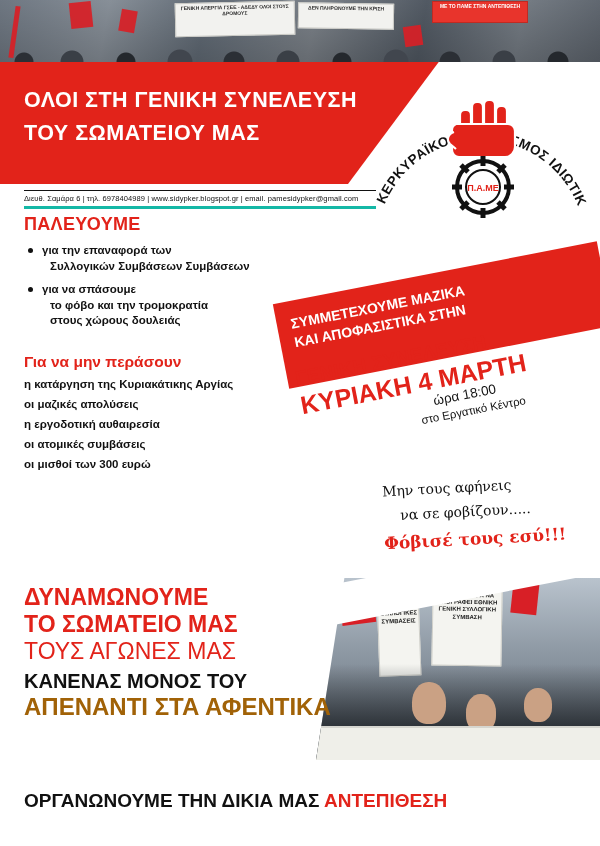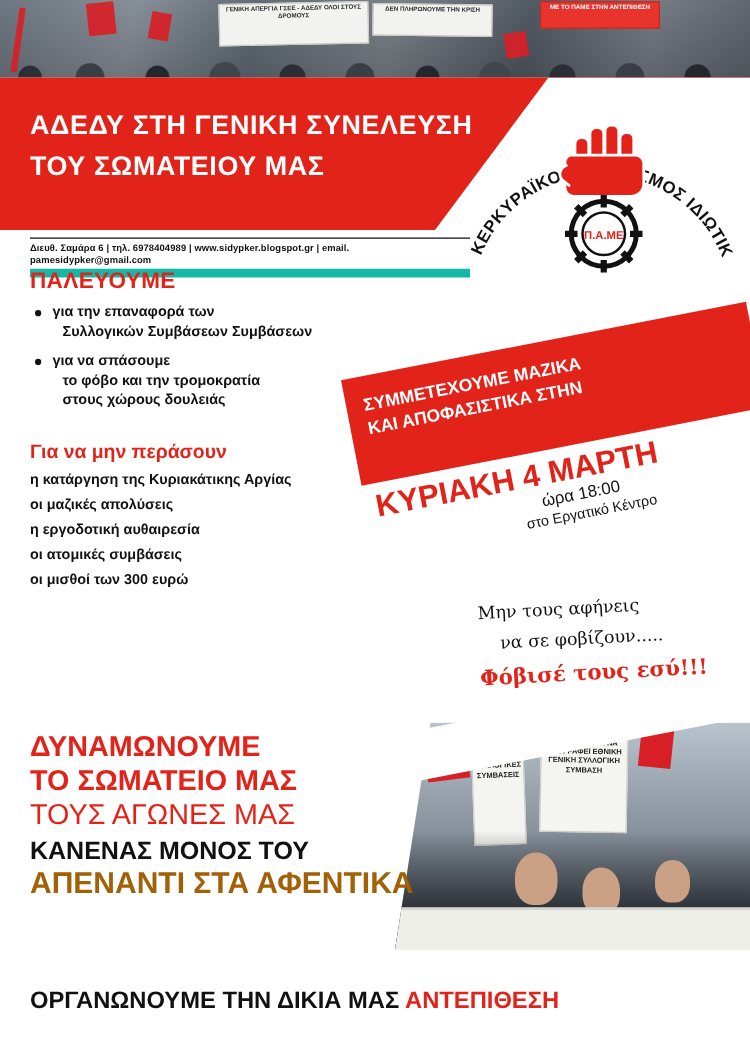--- a/index.html
+++ b/index.html
@@ -68,23 +68,23 @@
   .red-header .h-line2 { padding-top: 8px; }
   .white-wedge {
     position: absolute; top: 62px; right: 0; width: 252px; height: 122px;
     background: #ffffff;
     clip-path: polygon(36% 0, 100% 0, 100% 100%, 0% 100%);
   }
 
   
   .contact-strip {
     position: absolute; top: 190px; left: 24px; width: 352px;
-    border-top: 1px solid #111; border-bottom: 7px solid #14b8a6;
+    border-top: 1px solid #111; border-bottom: 3px solid #14b8a6;
     padding: 3px 0 3px 0;
-    font-size: 7.5px; color: #111; letter-spacing: .1px; font-weight: bold;
+    font-size: 7.5px; color: #111; letter-spacing: .1px;
   }
 
   
   .logo-wrap {
     position: absolute; left: 366px; top: 62px; width: 230px; height: 160px;
   }
   .arc-text {
     position: absolute; left: 0; top: 0; width: 230px; height: 160px;
   }
   .arc-text svg { width: 230px; height: 160px; display: block; }
@@ -233,21 +233,21 @@
     <div class="flag-red f2"></div>
     <div class="flag-red f3"></div>
     <div class="banner-sm b1">ΓΕΝΙΚΗ ΑΠΕΡΓΙΑ ΓΣΕΕ - ΑΔΕΔΥ ΟΛΟΙ ΣΤΟΥΣ ΔΡΟΜΟΥΣ</div>
     <div class="banner-sm b2">ΔΕΝ ΠΛΗΡΩΝΟΥΜΕ ΤΗΝ ΚΡΙΣΗ</div>
     <div class="banner-sm b3">ΜΕ ΤΟ ΠΑΜΕ ΣΤΗΝ ΑΝΤΕΠΙΘΕΣΗ</div>
     <div class="flag-red f4"></div>
     <div class="crowd"></div>
   </div>
 
   <div class="red-header">
-    <div class="h-line1">ΑΔΕΔΥ ΣΤΗ ΓΕΝΙΚΗ ΣΥΝΕΛΕΥΣΗ</div>
+    <div class="h-line1">ΟΛΟΙ ΣΤΗ ΓΕΝΙΚΗ ΣΥΝΕΛΕΥΣΗ</div>
     <div class="h-line2">ΤΟΥ ΣΩΜΑΤΕΙΟΥ ΜΑΣ</div>
   </div>
   <div class="white-wedge"></div>
 
   <div class="logo-wrap">
     <div class="arc-text">
       <svg viewBox="0 0 230 160">
         <defs>
           <path id="arcpath" d="M 16,150 A 104,104 0 0 1 214,150" fill="none"></path>
         </defs>

